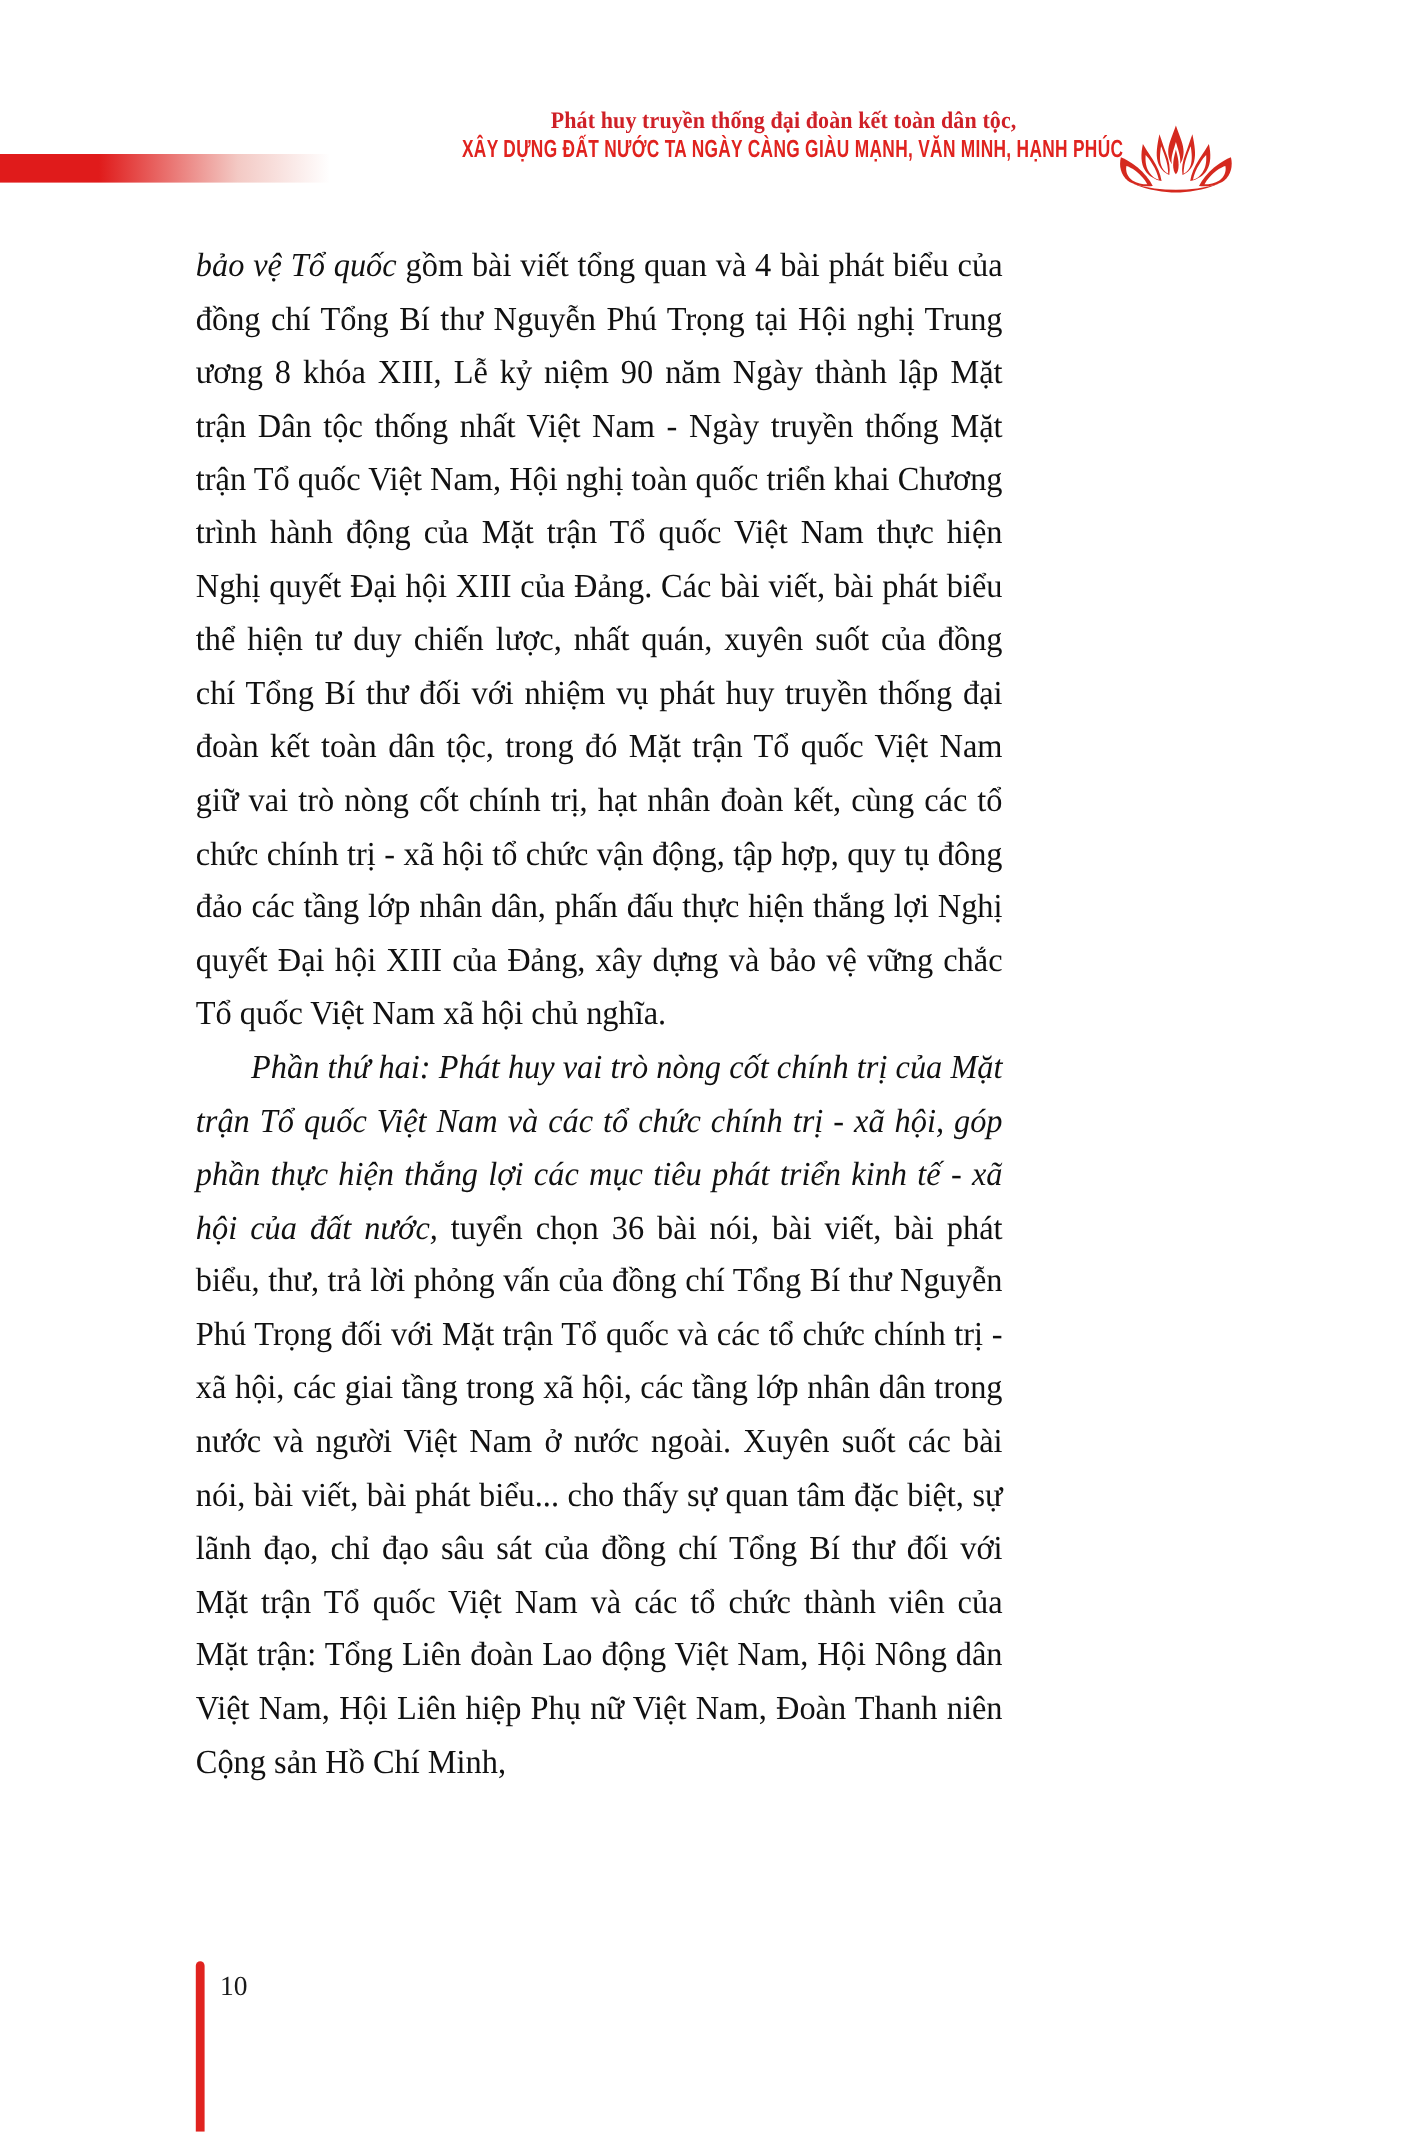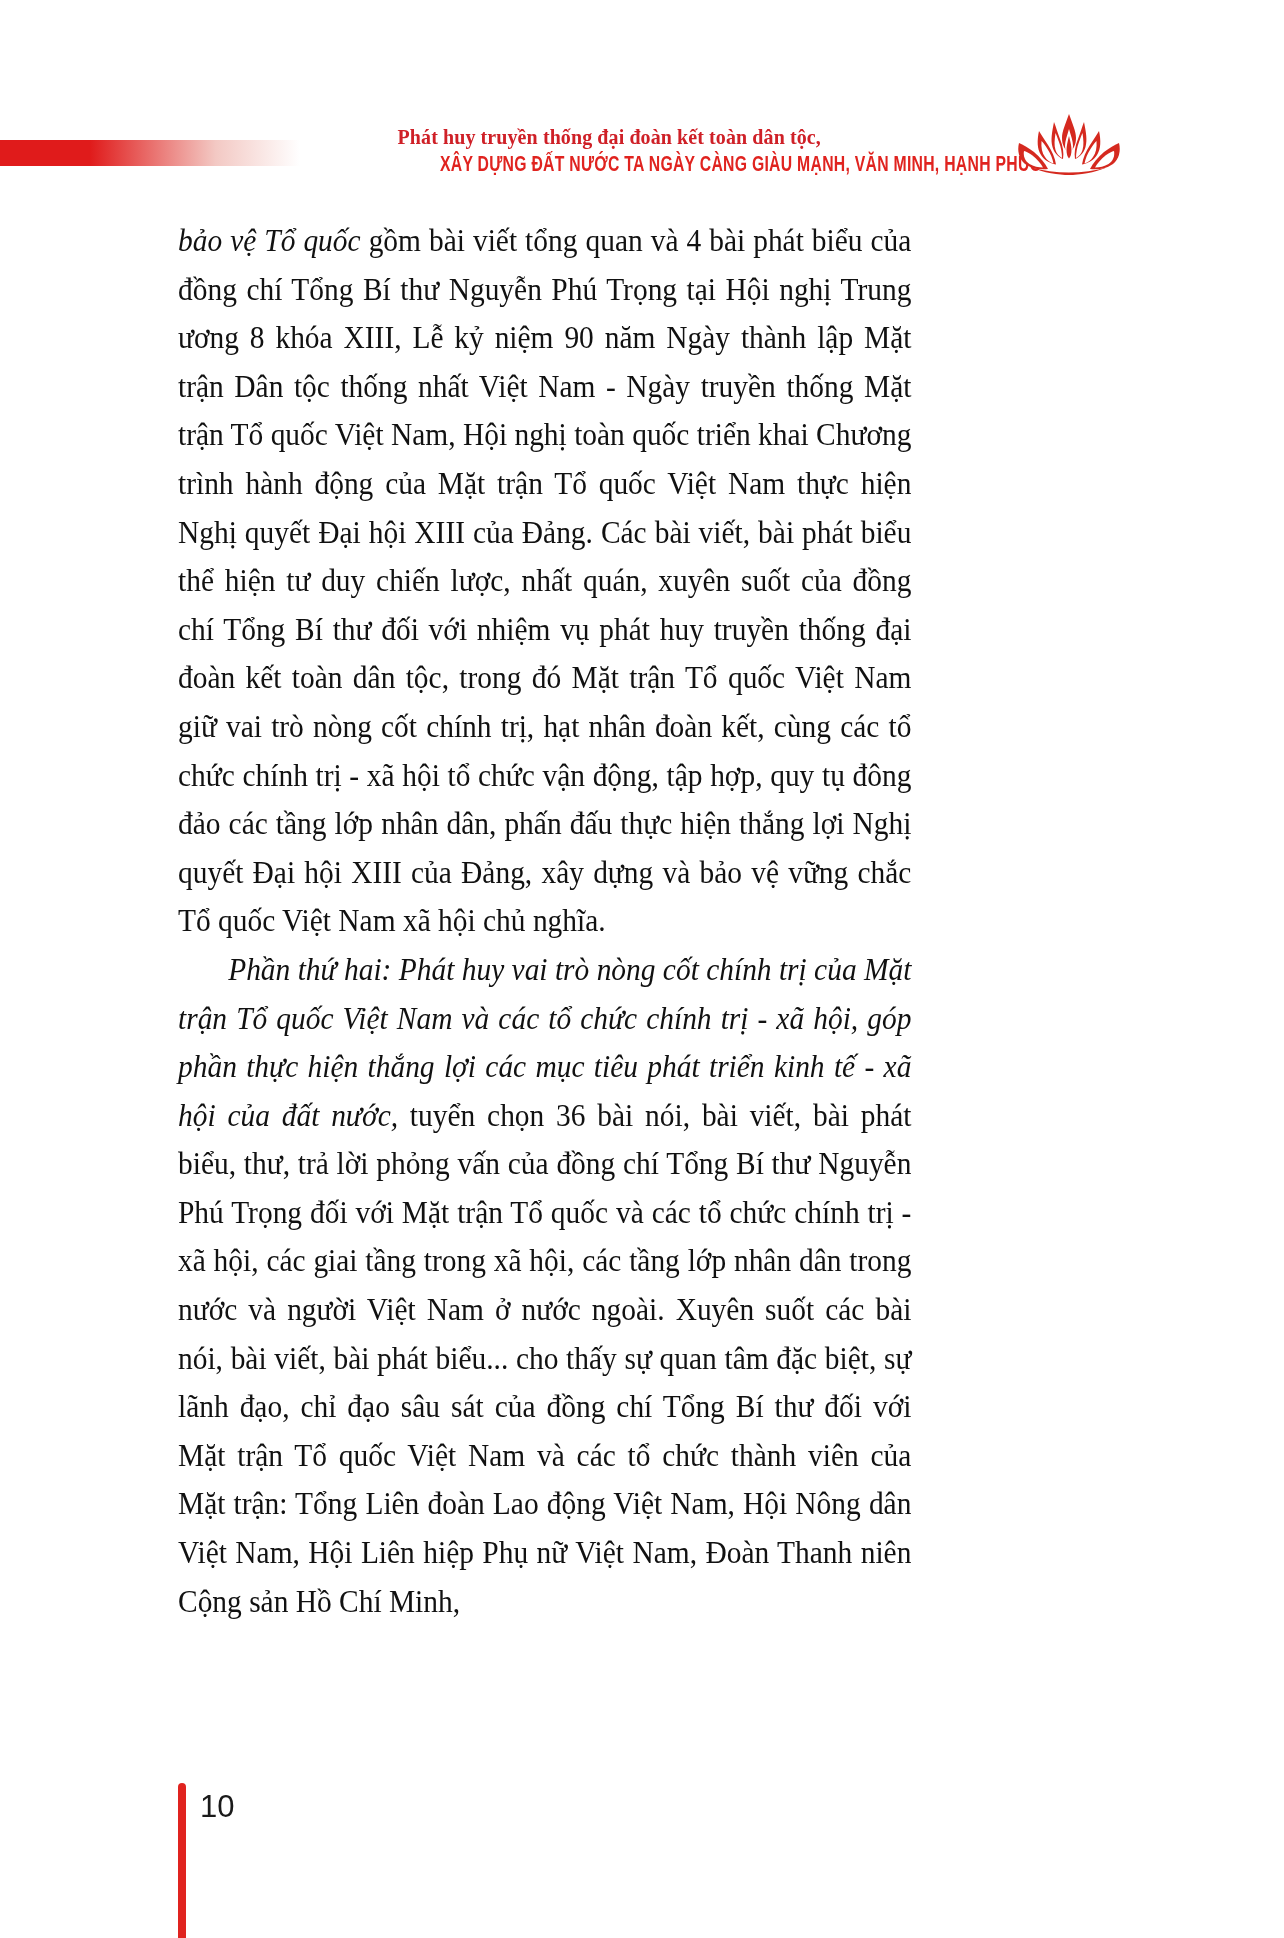--- a/index.html
+++ b/index.html
@@ -26,25 +26,24 @@
   .header-bar {
     position: absolute;
     left: 0;
     top: 44px;
     width: 300px;
     height: 26px;
     background: linear-gradient(to right, #e01b1b 0%, #e01b1b 30%, #f3c9c4 72%, #ffffff 100%);
   }
   .header-text-block {
     position: absolute;
-    right: 340px;
+    right: 360px;
     top: 0;
-    text-align: center;
+    text-align: right;
     width: 720px;
-    margin-top: 28px;
   }
   .header-line1 {
     color: #cf2027;
     font-family: "Liberation Serif", "DejaVu Serif", serif;
     font-weight: bold;
     font-size: 21.5px;
     letter-spacing: 0.1px;
     line-height: 26px;
     white-space: nowrap;
     transform: scaleX(0.93);
@@ -111,22 +110,22 @@
     width: 8px;
     height: 155px;
     background: #e0231f;
     border-top-left-radius: 4px;
     border-top-right-radius: 4px;
   }
   .footer-page-number {
     position: absolute;
     left: 200px;
     top: 4px;
-    font-family: Liberation Sans, sans-serif;
-    font-size: 31px;
+    font-family: Liberation Serif, serif;
+    font-size: 25px;
     color: #1a1a1a;
     line-height: 40px;
   }
 </style>
 </head>
 <body>
 
 <div id="page-header">
   <div class="header-bar"></div>
 

